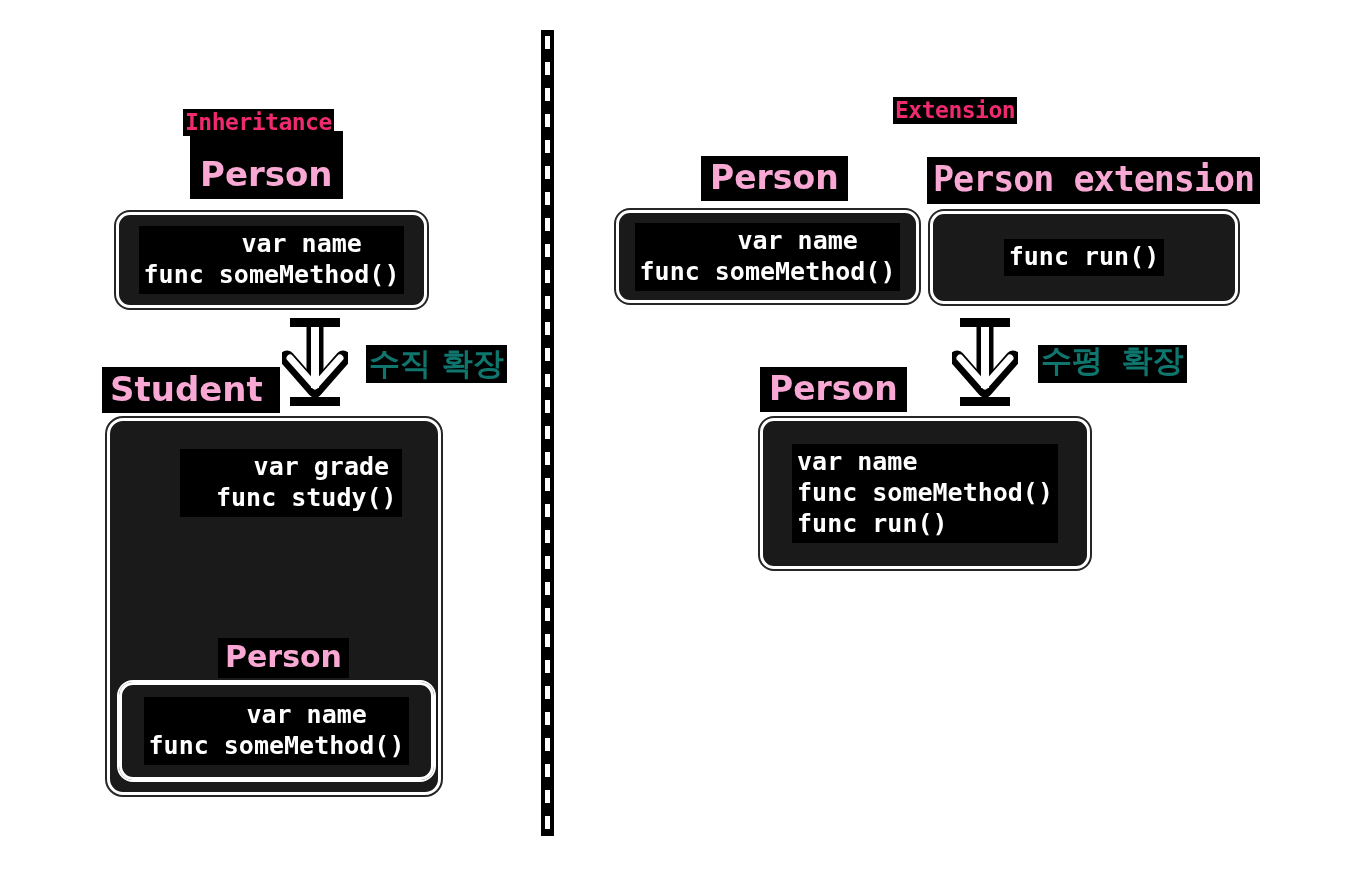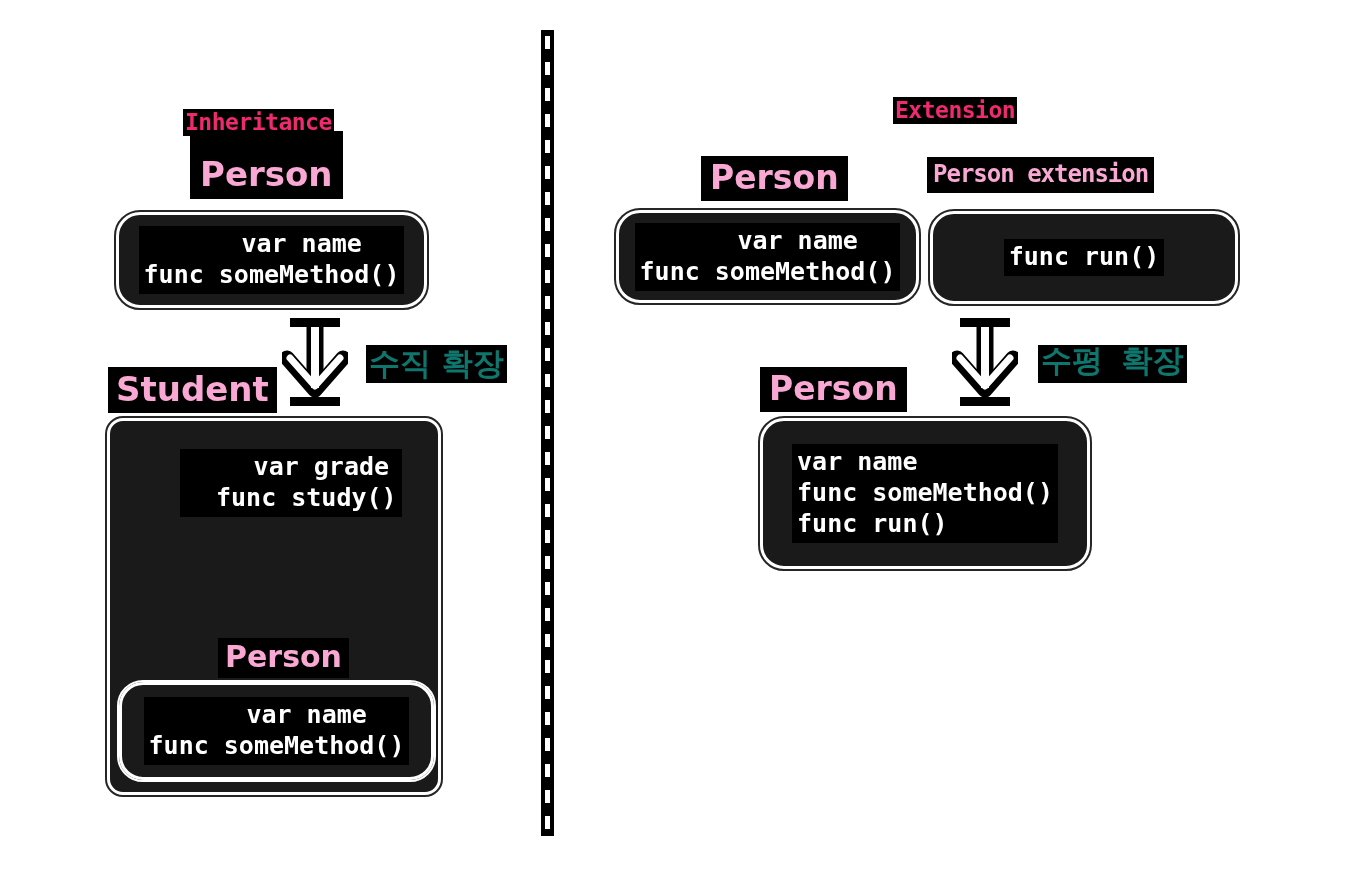--- a/index.html
+++ b/index.html
@@ -70,60 +70,60 @@
   }
 
   
   #label-person-left {
     left: 190px;
     top: 131px;
     font-size: 34px;
     padding: 26px 10px 8px 10px;
   }
   #label-student {
-    left: 108px;
+    left: 102px;
     top: 367px;
     font-size: 34px;
-    padding: 5px 8px 7px 8px;
+    padding: 5px 17px 7px 8px;
   }
   #label-person-inner {
     left: 218px;
     top: 638px;
     font-size: 30px;
     padding: 4px 7px 6px 7px;
     z-index: 6;
   }
   
   #label-person-right {
     left: 701px;
     top: 156px;
     font-size: 33px;
     padding: 5px 9px 7px 9px;
   }
   #label-person-extension {
     left: 927px;
     top: 157px;
-    font-size: 24px;
+    font-size: 35px;
     font-family: "DejaVu Sans Mono", "Liberation Mono", monospace;
     padding: 5px 6px 7px 6px;
     letter-spacing: -1px;
   }
   #label-person-result {
     left: 760px;
     top: 367px;
     font-size: 33px;
     padding: 5px 9px 7px 9px;
   }
 
   
   .card {
     position: absolute;
     background: #1a1a1a;
     border: 3px solid #ffffff;
-    border-radius: 24px;
+    border-radius: 14px;
     outline: 2px solid #262626;
     display: flex;
     align-items: center;
     justify-content: center;
   }
 
   
   .code {
     background: #000000;
     color: #ffffff;

